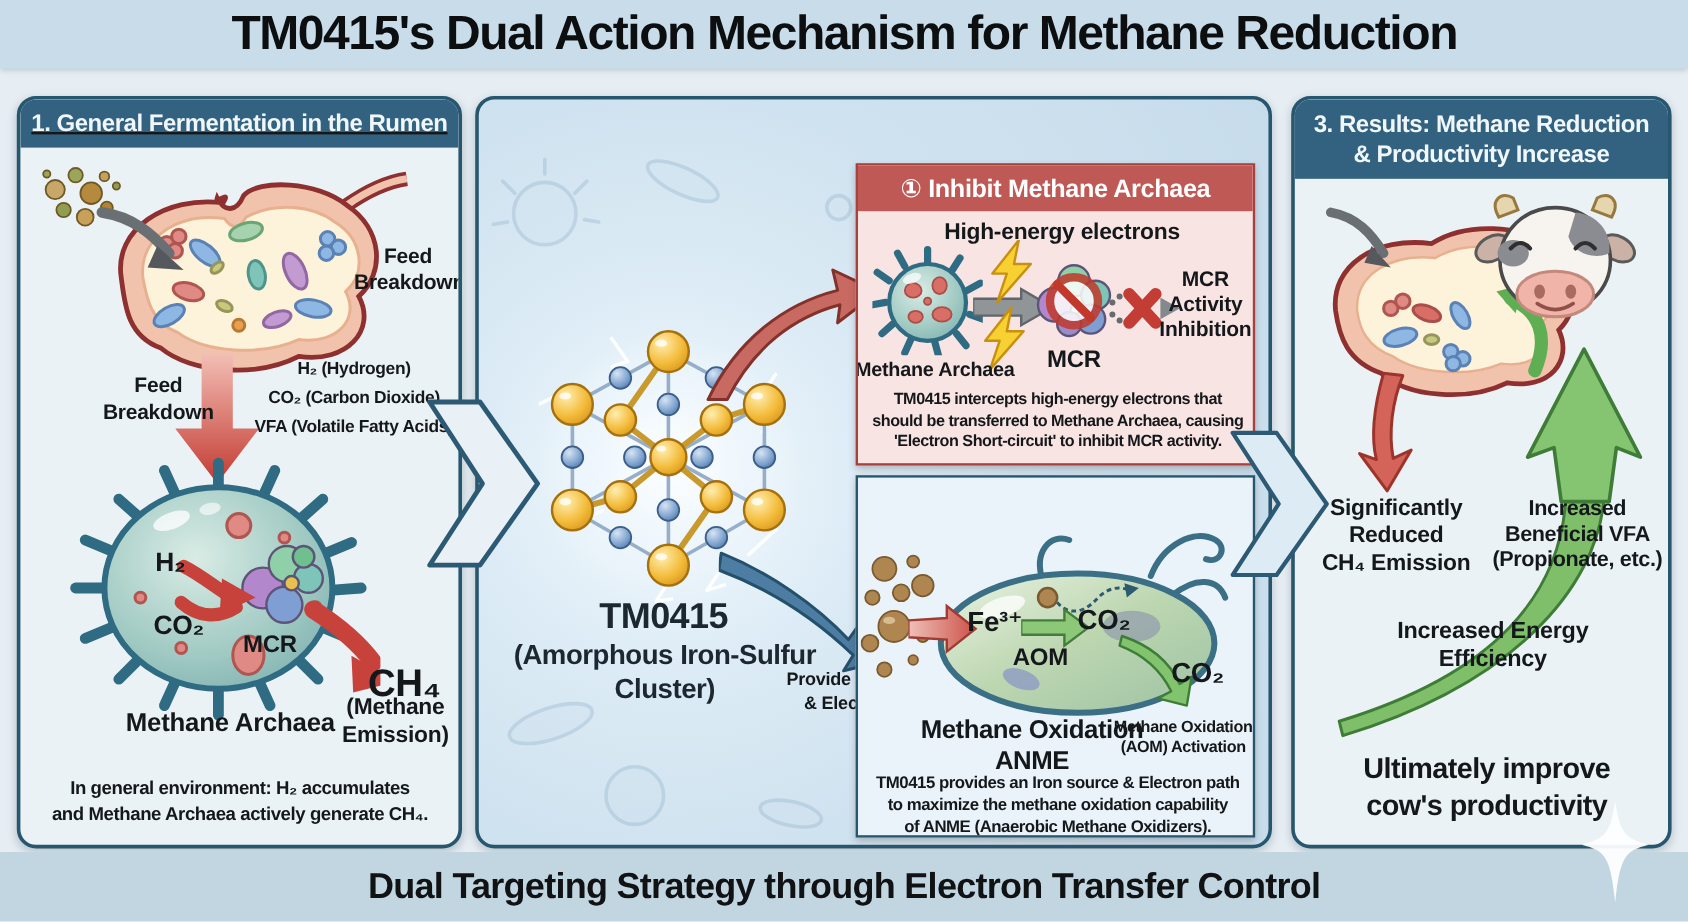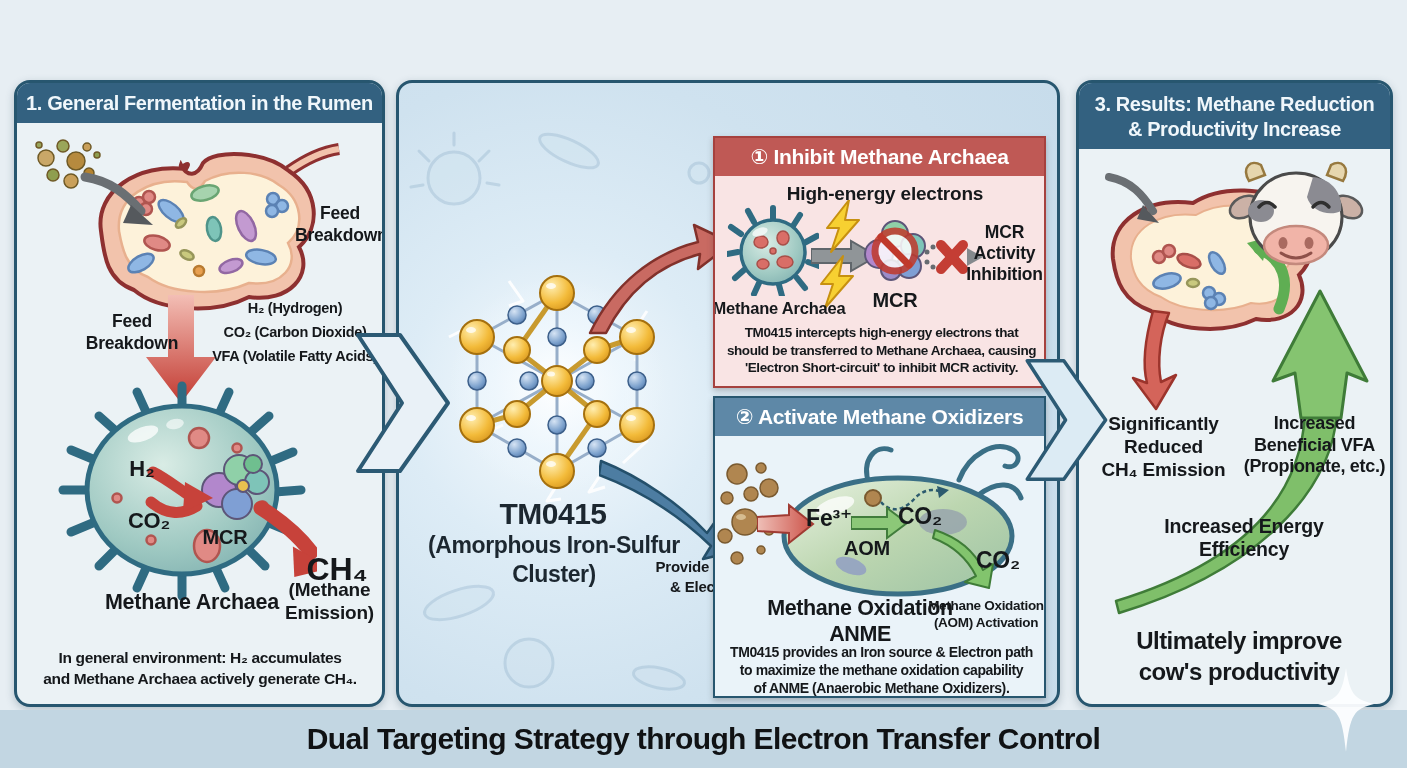--- a/index.html
+++ b/index.html
@@ -22,22 +22,25 @@
   .phead{background:#336180;color:#f0f7fb;display:flex;align-items:center;justify-content:center;
          text-align:center;font-size:20px;letter-spacing:-0.4px;line-height:1.25;}
   .box{position:absolute;border-radius:0;overflow:hidden;box-shadow:0 3px 6px rgba(70,60,60,.3);z-index:3;}
   .bhead{display:flex;align-items:center;justify-content:center;color:#fff;font-size:21px;height:38px;letter-spacing:-0.3px;}
 </style>
 </head>
 <body>
 
 <div class="stage">
 
-
-  <div class="panel" style="left:14px;top:80px;width:371px;height:627px;">
+  <div class="abs banner-top">
+    <div class="title">TM0415's Dual Action Mechanism for Methane Reduction</div>
+  </div>
+
+  <div class="panel" style="left:14px;top:80px;width:371px;height:627px;text-decoration:underline;">
     <div class="phead" style="height:40px;">1. General Fermentation in the Rumen</div>
 
     <svg class="abs" style="left:14px;top:50px;" width="80" height="65" viewBox="0 0 80 65">
       <g stroke="#6f5a26" stroke-width="1.5">
         <circle cx="15" cy="25" r="8" fill="#c9a768"></circle>
           <circle cx="32" cy="13" r="6" fill="#9aa65a"></circle>
         <circle cx="45" cy="28" r="9" fill="#b68a3e"></circle>
           <circle cx="22" cy="42" r="6" fill="#8f9e4f"></circle>
         <circle cx="40" cy="48" r="7" fill="#c9a05a"></circle>
           <circle cx="58" cy="40" r="5" fill="#b5832f"></circle>
@@ -354,21 +357,20 @@
       <div class="t pre" style="left:242px;top:84px;width:95px;font-size:17.5px;line-height:1.2;">MCR
 Activity
 Inhibition</div>
       <div class="t" style="left:-6px;top:160px;width:140px;font-size:16.5px;white-space:nowrap;">Methane Archaea</div>
       <div class="t pre" style="left:6px;top:186px;width:321px;font-size:13.5px;line-height:1.3;letter-spacing:-0.4px;">TM0415 intercepts high-energy electrons that
 should be transferred to Methane Archaea, causing
 'Electron Short-circuit' to inhibit MCR activity.</div>
     </div>
 
     <div class="box" style="left:314px;top:313px;width:333px;height:302px;border:2.5px solid #27566f;background:#eaf3f9;">
-      <div class="bhead" style="background:#5e88a7;">② Activate Methane Oxidizers</div>
 
       <svg class="abs" style="left:2px;top:60px;" width="64" height="128" viewBox="0 0 64 128">
         <g fill="#b08650" stroke="#7a5a30" stroke-width="1.5">
           <circle cx="20" cy="16" r="10"></circle>
             <circle cx="44" cy="10" r="5"></circle>
             <circle cx="10" cy="40" r="6"></circle>
           <circle cx="34" cy="36" r="7"></circle>
             <circle cx="52" cy="30" r="9"></circle>
             <circle cx="28" cy="64" r="13"></circle>
           <circle cx="8" cy="78" r="7"></circle>

